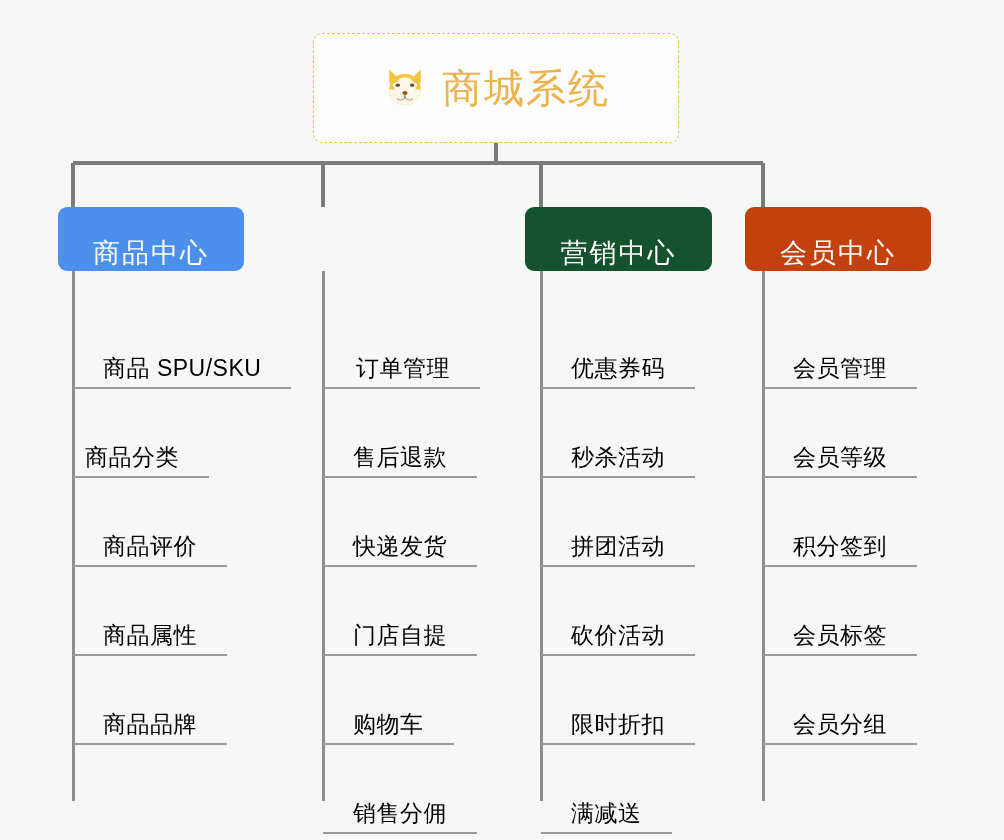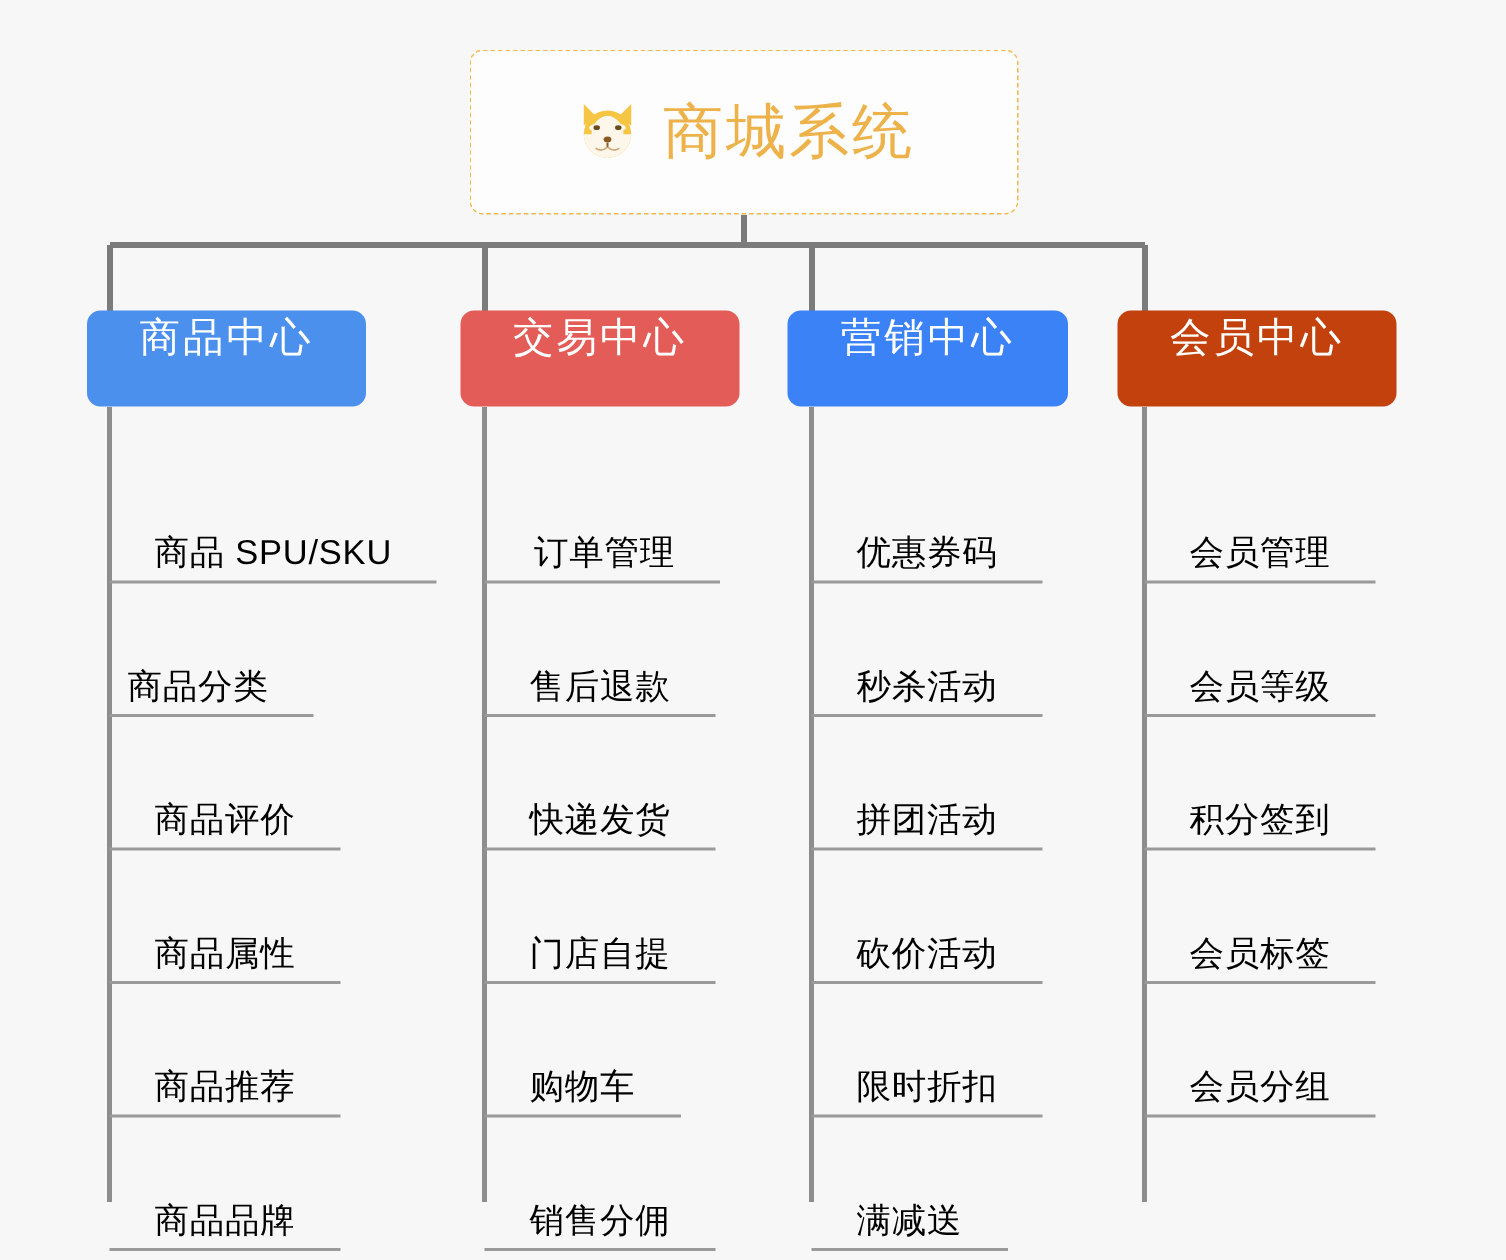--- a/index.html
+++ b/index.html
@@ -63,21 +63,21 @@
     font-weight: 400;
   }
 
   
   .cat-box {
     position: absolute;
     top: 207px;
     height: 64px;
     border-radius: 9px;
     display: flex;
-    align-items: flex-start;
+    align-items: flex-end;
     justify-content: center;
     color: #ffffff;
     font-size: 27px;
     letter-spacing: 2px;
     white-space: nowrap;
     box-sizing: border-box;
   }
 
   
   .leaf-col {
@@ -139,47 +139,41 @@
       <path d="M32 42 L32 46" stroke="#8a5a22" stroke-width="1.8" fill="none"></path>
       <path d="M32 46 q-6 5 -11 1" stroke="#cda978" stroke-width="1.6" fill="none"></path>
       <path d="M32 46 q6 5 11 1" stroke="#cda978" stroke-width="1.6" fill="none"></path>
     </svg>
     <span class="root-title" style="color: rgb(237, 178, 73);">商城系统</span>
   </div>
 
   <div class="cat-box" style="left: 58px; width: 186px; background: rgb(74, 144, 236); color: rgb(255, 255, 255);">
     <span>商品中心</span>
   </div>
-  <div class="cat-box" style="left: 307px; width: 186px; background: rgb(227, 92, 87); color: rgb(255, 255, 255);">
-    <span>交易中心</span>
-  </div>
-  <div class="cat-box" style="left: 525px; width: 187px; background: #3b82f6; color: rgb(255, 255, 255);">
+  <div class="cat-box" style="left: 525px; width: 187px; background: #14532d; color: rgb(255, 255, 255);">
     <span>营销中心</span>
   </div>
   <div class="cat-box" style="left: 745px; width: 186px; background: #c2410c; color: rgb(255, 255, 255);">
     <span>会员中心</span>
   </div>
 
   <div class="leaf-col" style="left:73px;">
     <div class="leaf">
         <span class="leaf-label" style="border-bottom-color: rgb(154, 154, 154);">商品 SPU/SKU</span>
       </div>
     <div class="leaf">
         <span class="leaf-label" style="border-bottom-color: rgb(154, 154, 154); padding-left: 12px;">商品分类</span>
       </div>
     <div class="leaf">
         <span class="leaf-label" style="border-bottom-color: rgb(154, 154, 154);">商品评价</span>
       </div>
     <div class="leaf">
         <span class="leaf-label" style="border-bottom-color: rgb(154, 154, 154);">商品属性</span>
       </div>
     <div class="leaf">
-        <span class="leaf-label" style="border-bottom-color: rgb(154, 154, 154);">商品推荐</span>
-      </div>
-    <div class="leaf">
         <span class="leaf-label" style="border-bottom-color: rgb(154, 154, 154);">商品品牌</span>
       </div>
   </div>
 
   <div class="leaf-col" style="left:323px;">
     <div class="leaf">
         <span class="leaf-label" style="border-bottom-color: rgb(154, 154, 154); padding-left: 33px;">订单管理</span>
       </div>
     <div class="leaf">
         <span class="leaf-label" style="border-bottom-color: rgb(154, 154, 154);">售后退款</span>

